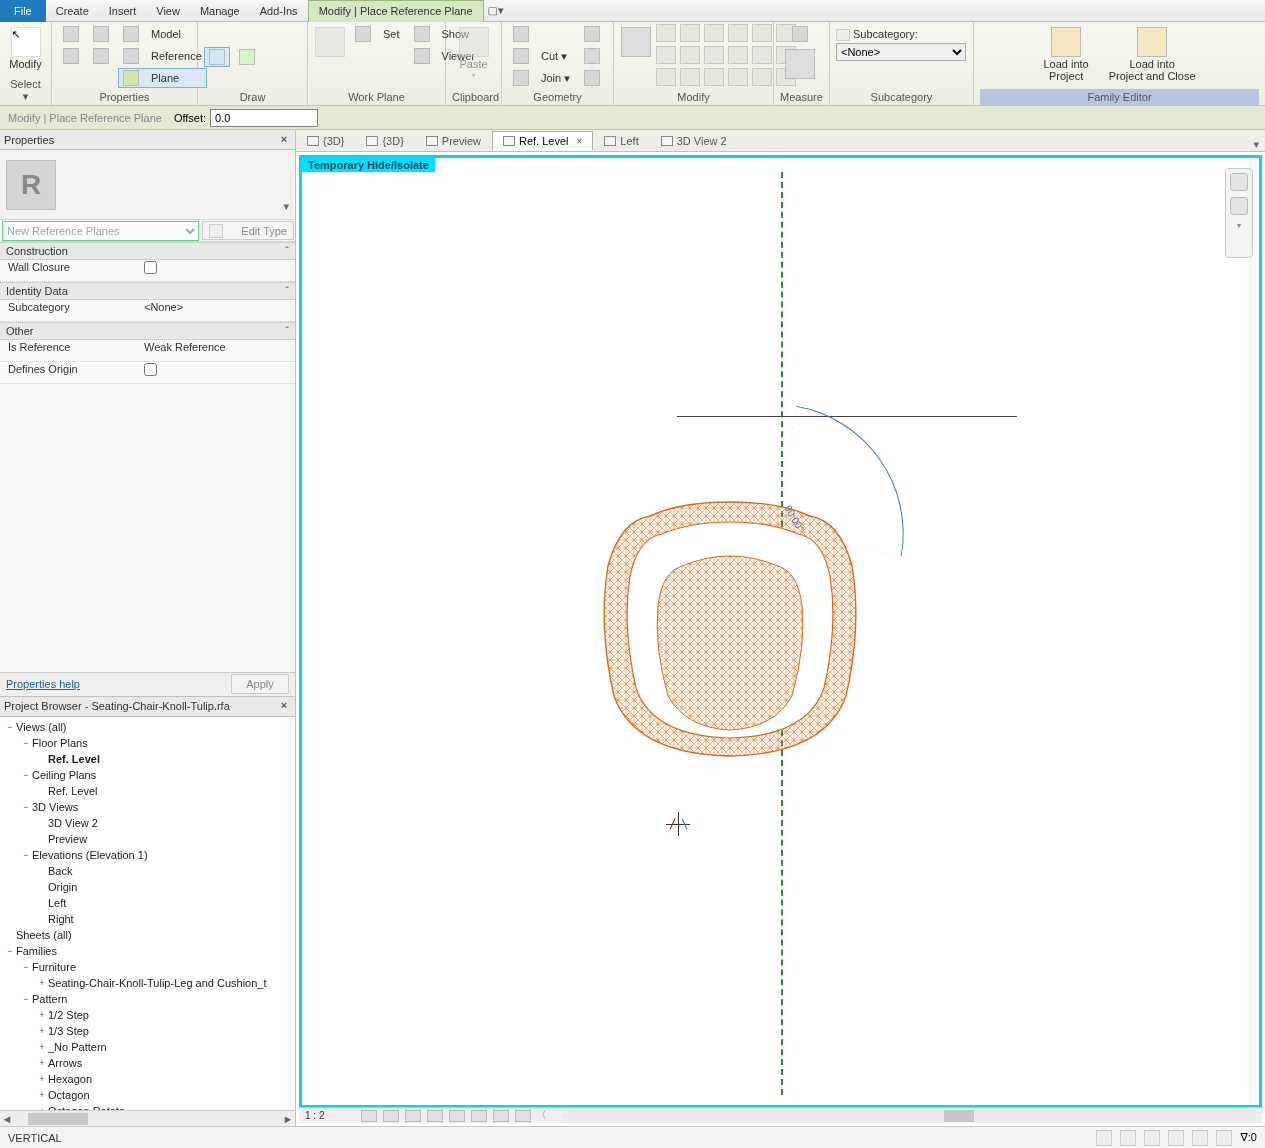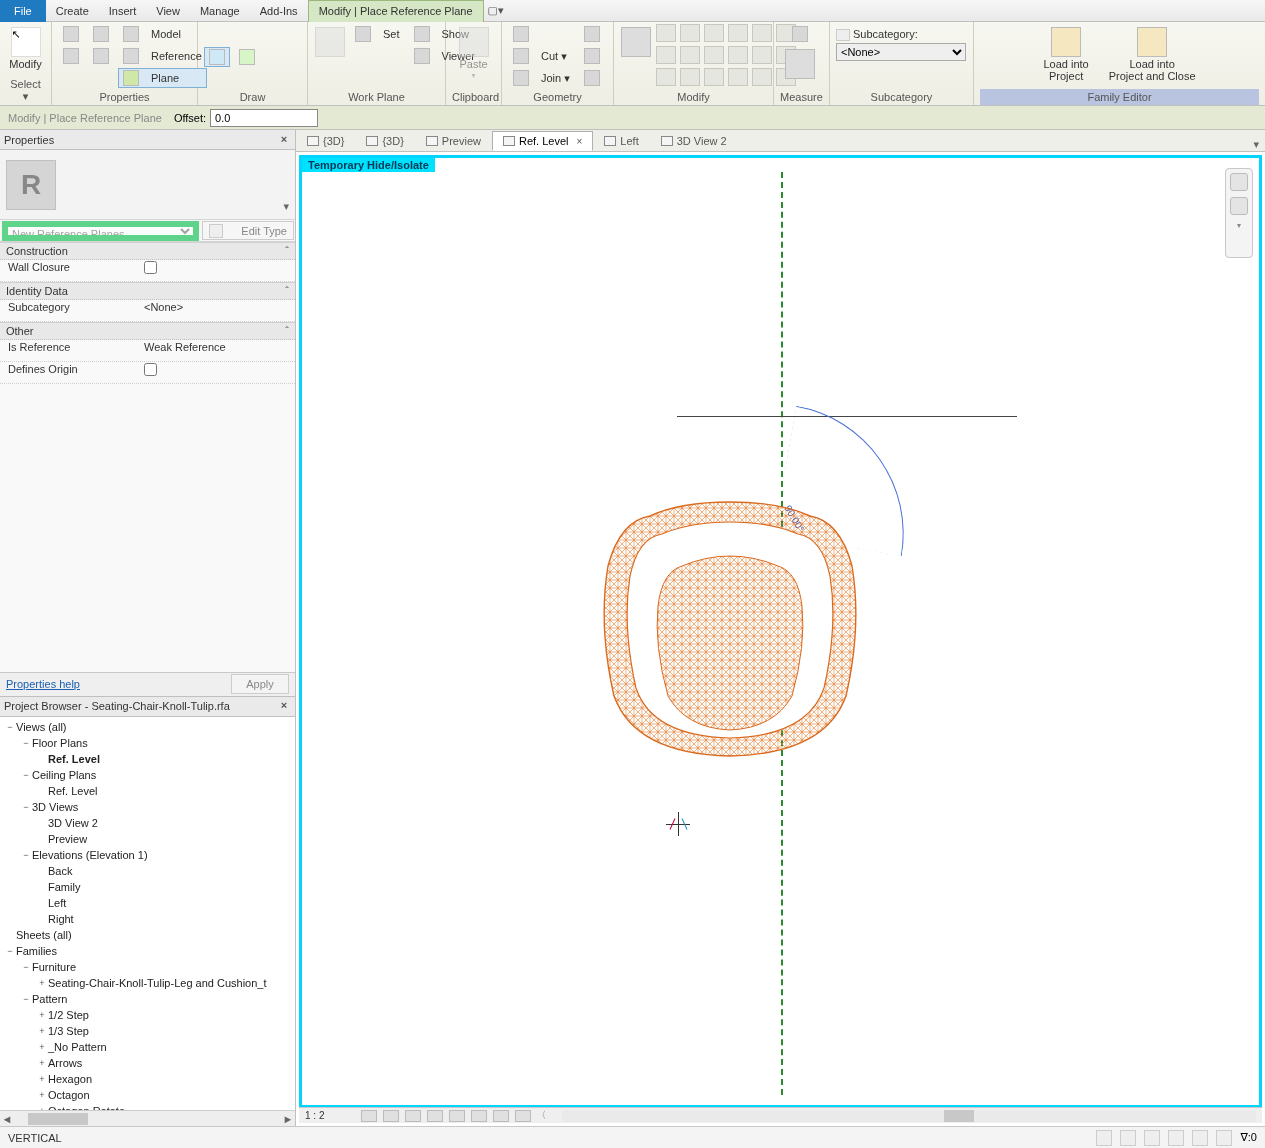--- a/index.html
+++ b/index.html
@@ -49,21 +49,21 @@
 .main { display:flex; flex:1; min-height:0; }
 
 
 .left-col { width:296px; display:flex; flex-direction:column; background:#f6f6f6; border-right:1px solid #c0c0c0; }
 .panel-title { display:flex; justify-content:space-between; align-items:center; height:20px; background:#eaeaea; border-bottom:1px solid #c0c0c0; padding:0 4px; font-size:11px; color:#333;}
 .panel-title .close { width:14px; height:14px; text-align:center; line-height:12px; font-weight:bold; color:#555;}
 .props-image { height:70px; display:flex; align-items:center; padding:6px; border-bottom:1px solid #d5d5d5; background:#f3f3f3; position:relative;}
 .props-image .r-logo { width:50px; height:50px; background:#d5d5d5; border:1px solid #c0c0c0; display:flex; align-items:center; justify-content:center; font-size:28px; font-weight:bold; color:#888;}
 .props-image .dd { position:absolute; right:6px; bottom:6px; color:#666;}
 .type-row { display:flex; height:22px; border-bottom:1px solid #d5d5d5; }
-.type-row select { flex:1; height:20px; font-size:11px; border:6px solid #22c55e; background:#fff; margin:1px 2px;}
+.type-row select { flex:1; height:20px; font-size:11px; border:1px solid #22c55e; background:#fff; margin:1px 2px;}
 .type-row .edit-type { display:flex; align-items:center; gap:18px; padding:0 6px; border:1px solid #ccc; margin:1px; color:#888; }
 .prop-group-hdr { background:#e8e8e8; font-weight:normal; padding:2px 6px; border-top:1px solid #d0d0d0; border-bottom:1px dotted #c0c0c0; display:flex; justify-content:space-between; color:#333;}
 .prop-group-hdr .chev { color:#555; }
 .prop-row { display:flex; height:22px; border-bottom:1px dotted #d0d0d0; }
 .prop-row .pname { width:140px; padding:1px 8px; color:#333; }
 .prop-row .pval { flex:1; padding:1px 4px; color:#333; }
 .prop-row .pval input[type=checkbox]{ }
 .props-body { flex:1; overflow:auto; background:#f9f9f9;}
 .props-footer { display:flex; justify-content:space-between; align-items:center; height:24px; border-top:1px solid #c8c8c8; padding:0 6px; background:#efefef;}
 .props-footer a { color:#1a5fb4; text-decoration:underline; font-size:11px;}
@@ -431,21 +431,21 @@
           <div class="tree-row indent-1">
             <span class="exp">−</span>
             <span class="lbl">Elevations (Elevation 1)</span>
           </div>
           <div class="tree-row indent-2">
             <span class="exp"></span>
             <span class="lbl">Back</span>
           </div>
           <div class="tree-row indent-2">
             <span class="exp"></span>
-            <span class="lbl">Family</span>
+            <span class="lbl">Origin</span>
           </div>
           <div class="tree-row indent-2">
             <span class="exp"></span>
             <span class="lbl">Left</span>
           </div>
           <div class="tree-row indent-2">
             <span class="exp"></span>
             <span class="lbl">Right</span>
           </div>
           <div class="tree-row indent-0">

